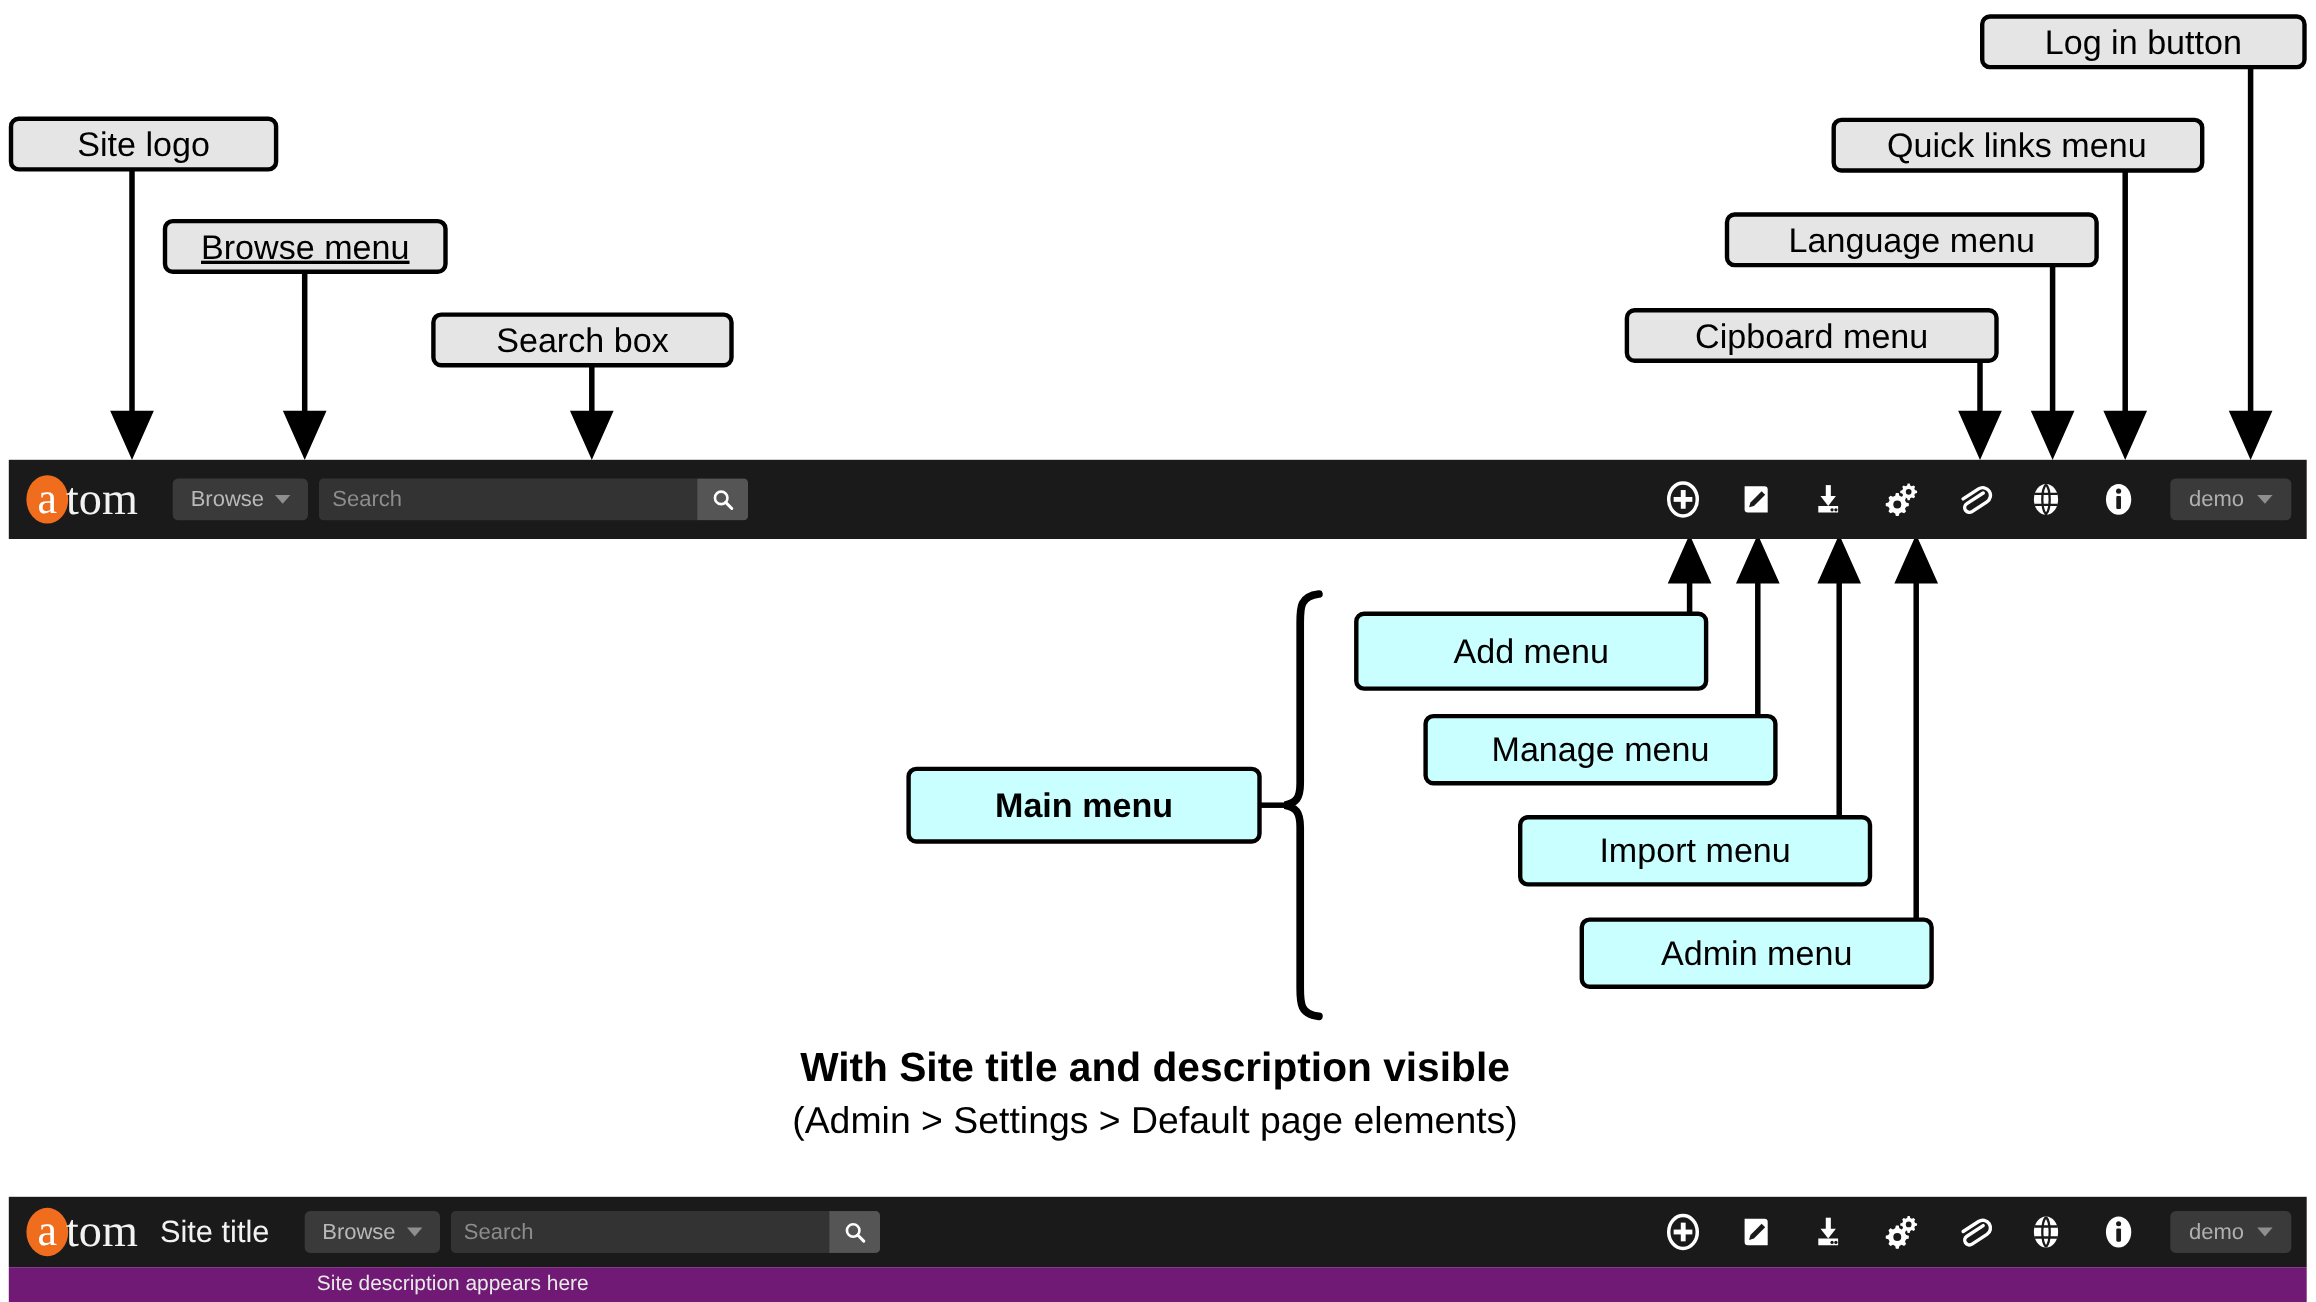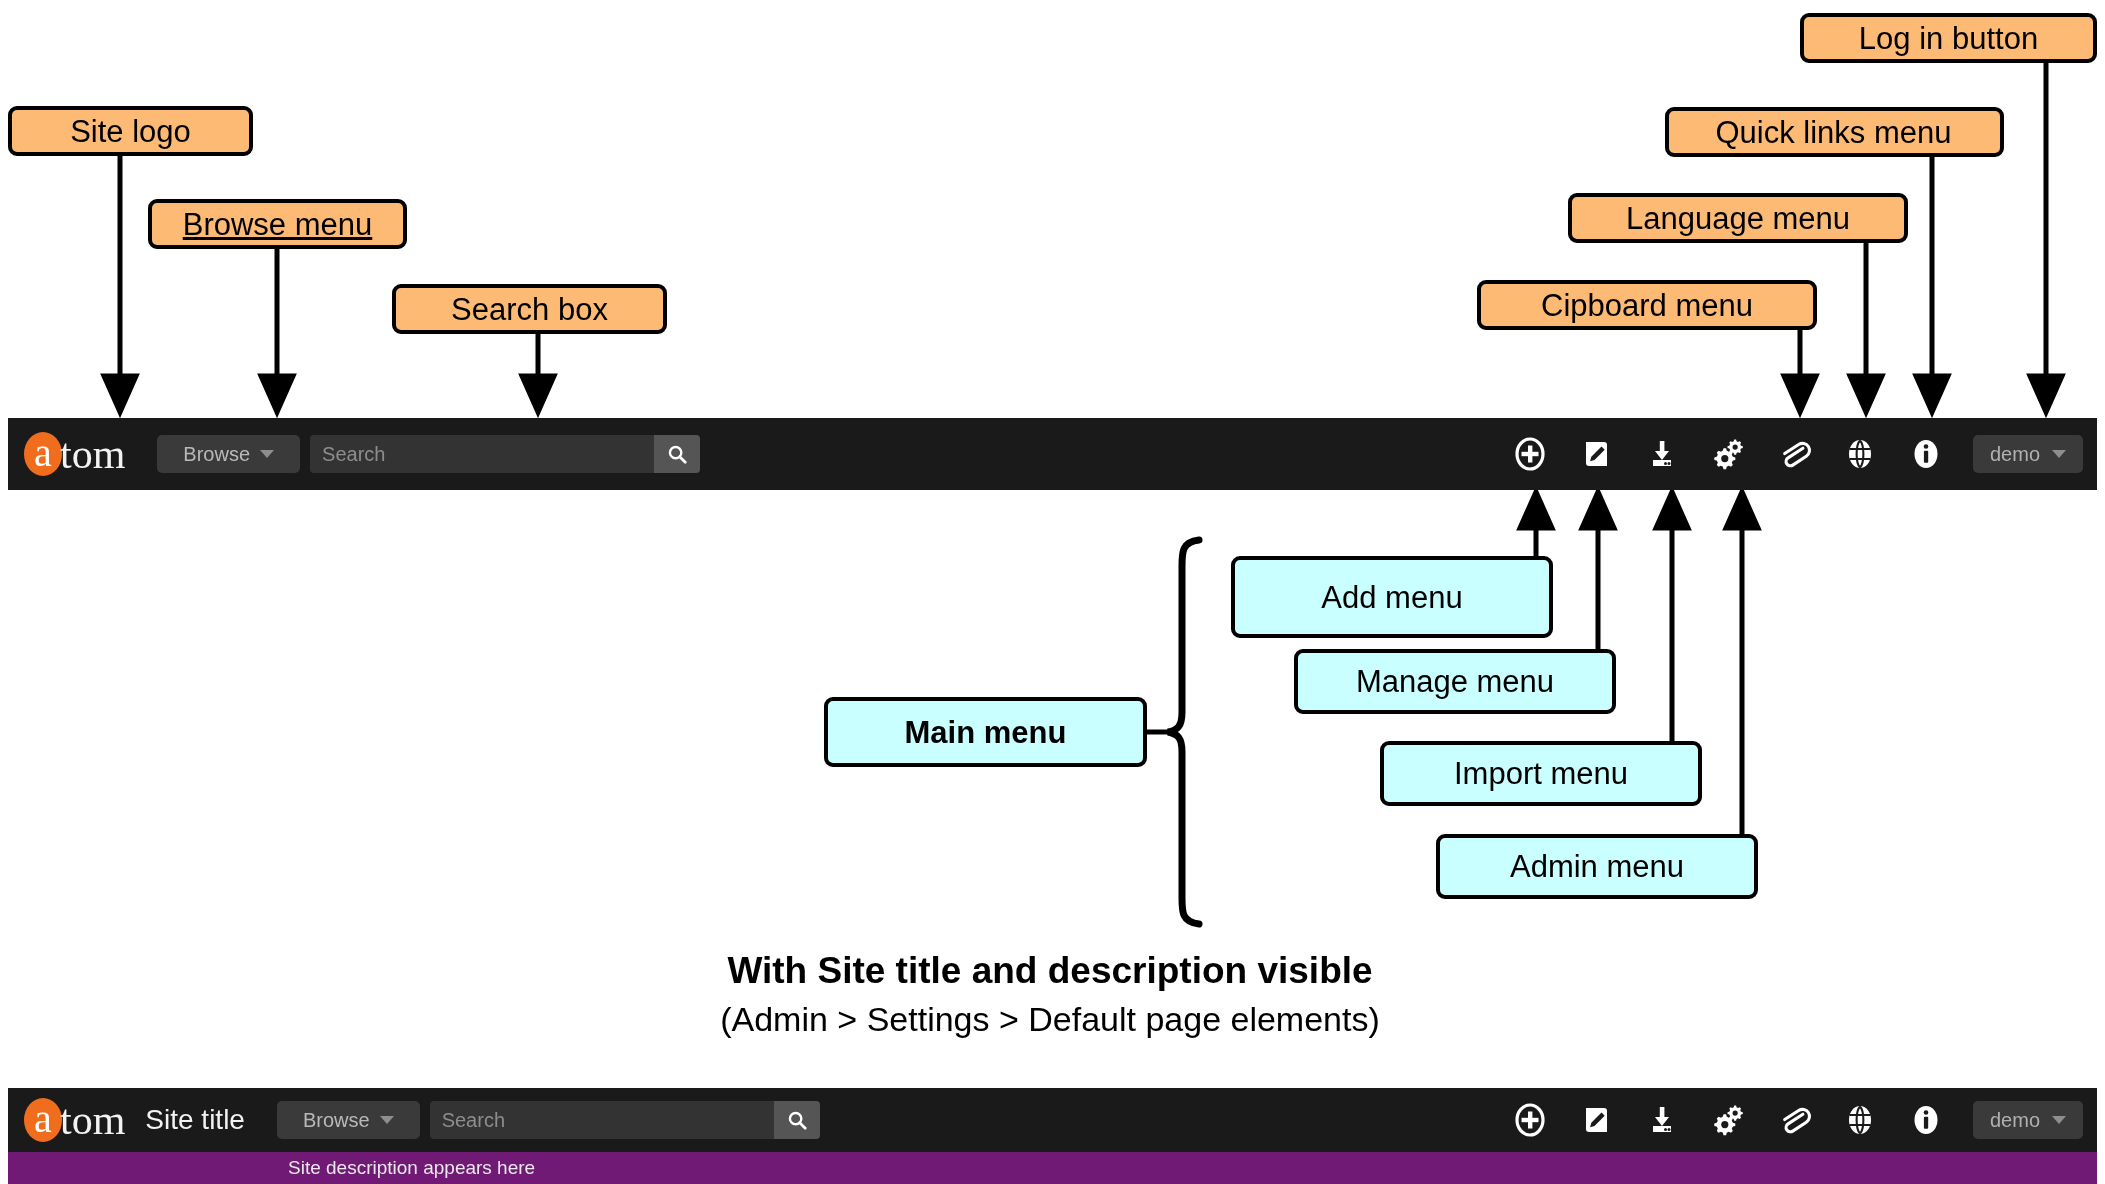--- a/index.html
+++ b/index.html
@@ -19,21 +19,21 @@
   #mid-sub{left:450px;top:1000px;width:1200px;font-size:34px;font-weight:normal;text-align:center;position:absolute;}
 
   
   .callout{
     position:absolute;box-sizing:border-box;
     border:4px solid #000;border-radius:9px;
     display:flex;align-items:center;justify-content:center;
     font-size:31px;line-height:1;
     padding:0 14px;
   }
-  .callout.peach{background:#fdba74;text-align:center;}
+  .callout.peach{background:#e5e5e5;text-align:center;}
   .callout.cyan{background:#caffff;}
   .callout.bold{font-weight:bold;}
 
   
   #wires{position:absolute;left:0;top:0;width:2105px;height:1184px;pointer-events:none;}
 
   
   .atom-bar{
     position:absolute;left:8px;width:2089px;background:#1a1a1a;
     display:flex;align-items:center;
@@ -52,21 +52,21 @@
     font-family:"Liberation Serif",serif;font-size:42px;color:#f2f2f2;
     line-height:1;margin-left:-2px;letter-spacing:0px;
   }
   .site-title{
     color:#f2f2f2;font-size:28px;margin-left:20px;white-space:nowrap;
   }
 
   .browse-btn{
     margin-left:32px;background:#3a3a3a;border-radius:5px;
     height:38px;display:flex;align-items:center;gap:10px;
-    padding:0 26px;box-sizing:border-box;color:#b9b9b9;font-size:20px;
+    padding:0 16px;box-sizing:border-box;color:#b9b9b9;font-size:20px;
     min-width:108px;justify-content:center;
   }
   .caret{width:0;height:0;border-left:7px solid transparent;border-right:7px solid transparent;border-top:8px solid #8e8e8e;}
 
   .search-wrap{
     margin-left:10px;height:38px;width:390px;background:#333;border-radius:4px;
     display:flex;align-items:stretch;overflow:hidden;
   }
   .search-input{
     flex:1;display:flex;align-items:center;padding-left:12px;
@@ -154,21 +154,21 @@
   <div class="callout peach" style="left:1477px;top:280px;width:340px;height:50px;">Cipboard menu</div>
 
   <div class="callout peach" style="left:1568px;top:193px;width:340px;height:50px;">Language menu</div>
 
   <div class="callout peach" style="left:1665px;top:107px;width:339px;height:50px;padding-left:12px;">Quick links menu</div>
 
   <div class="callout peach" style="left:1800px;top:13px;width:297px;height:50px;">Log in button</div>
 
   <div class="callout cyan bold" style="left:824px;top:697px;width:323px;height:70px;">Main menu</div>
 
-  <div class="callout cyan" style="left:1231px;top:556px;width:322px;height:82px;">Add menu</div>
+  <div class="callout cyan" style="left:1231px;top:556px;width:322px;height:72px;">Add menu</div>
 
   <div class="callout cyan" style="left:1294px;top:649px;width:322px;height:65px;">Manage menu</div>
 
   <div class="callout cyan" style="left:1380px;top:741px;width:322px;height:65px;">Import menu</div>
 
   <div class="callout cyan" style="left:1436px;top:834px;width:322px;height:65px;">Admin menu</div>
 
   <div class="atom-bar top">
 
     <div class="logo">

